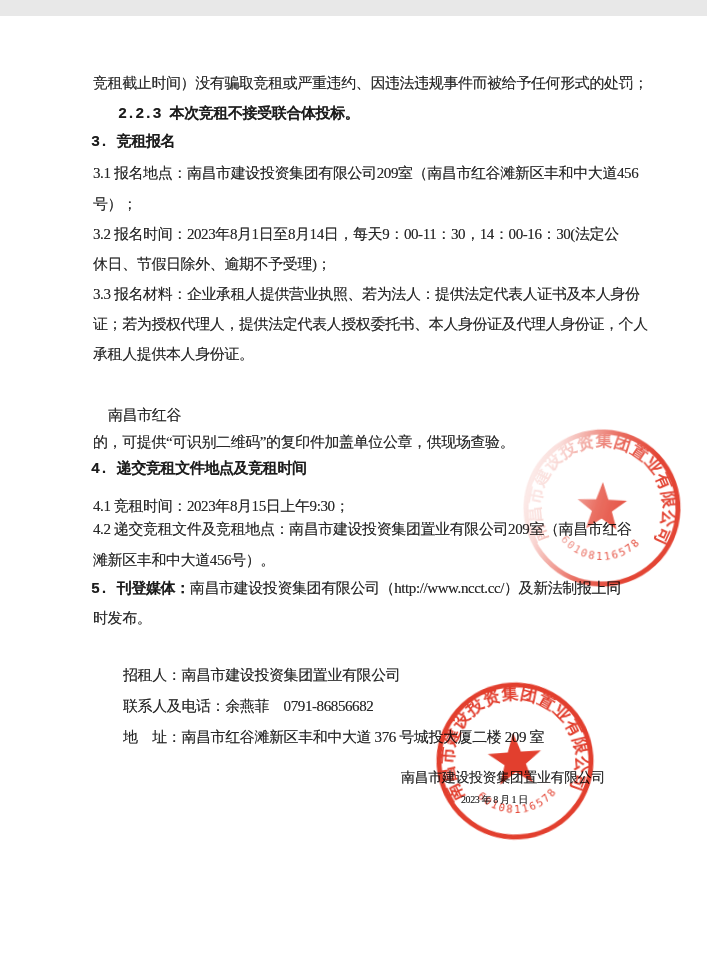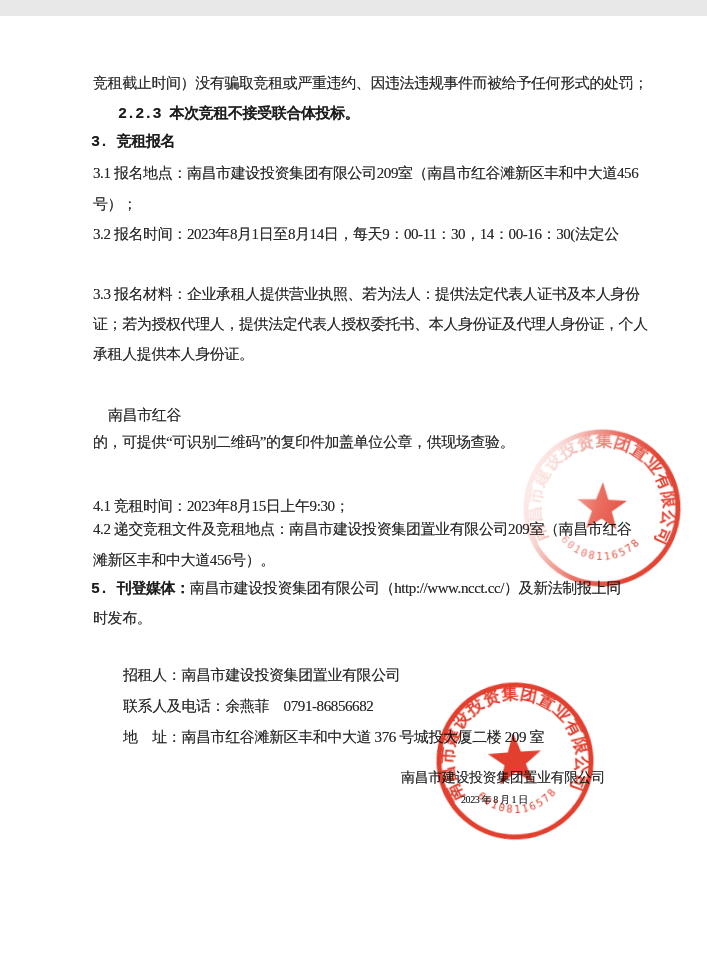--- a/index.html
+++ b/index.html
@@ -62,25 +62,27 @@
 <body>
 
 <div class="page">
 
   <div class="line" style="top:57px">竞租截止时间）没有骗取竞租或严重违约、因违法违规事件而被给予任何形式的处罚；</div>
   <div class="line bold" style="top:89px;left:118px">2.2.3 本次竞租不接受联合体投标。</div>
   <div class="line bold" style="top:117px;left:91px">3. 竞租报名</div>
   <div class="line" style="top:147px">3.1 报名地点：南昌市建设投资集团有限公司209室（南昌市红谷滩新区丰和中大道456</div>
   <div class="line" style="top:178px">号）；</div>
   <div class="line" style="top:208px">3.2 报名时间：2023年8月1日至8月14日，每天9：00-11：30，14：00-16：30(法定公</div>
+  <div class="line" style="top:238px">休日、节假日除外、逾期不予受理)；</div>
   <div class="line" style="top:268px">3.3 报名材料：企业承租人提供营业执照、若为法人：提供法定代表人证书及本人身份</div>
   <div class="line" style="top:328px">承租人提供本人身份证。</div>
   <div class="line" style="top:298px">证；若为授权代理人，提供法定代表人授权委托书、本人身份证及代理人身份证，个人</div>
   <div class="line" style="top:389px;left:108px">南昌市红谷</div>
   <div class="line" style="top:416px">的，可提供“可识别二维码”的复印件加盖单位公章，供现场查验。</div>
+  <div class="line bold" style="top:444px;left:91px">4. 递交竞租文件地点及竞租时间</div>
   <div class="line" style="top:480px">4.1 竞租时间：2023年8月15日上午9:30；</div>
   <div class="line" style="top:503px">4.2 递交竞租文件及竞租地点：南昌市建设投资集团置业有限公司209室（南昌市红谷</div>
   <div class="line" style="top:534px">滩新区丰和中大道456号）。</div>
   <div class="line" style="top:562px;left:91px">
     <span class="bold">5. 刊登媒体：</span><span>南昌市建设投资集团有限公司（http://www.ncct.cc/）及新法制报上同</span>
   </div>
   <div class="line" style="top:592px">时发布。</div>
 
   <div class="line" style="top:649px;left:123px">招租人：南昌市建设投资集团置业有限公司</div>
   <div class="line" style="top:680px;left:123px">联系人及电话：余燕菲　0791-86856682</div>

